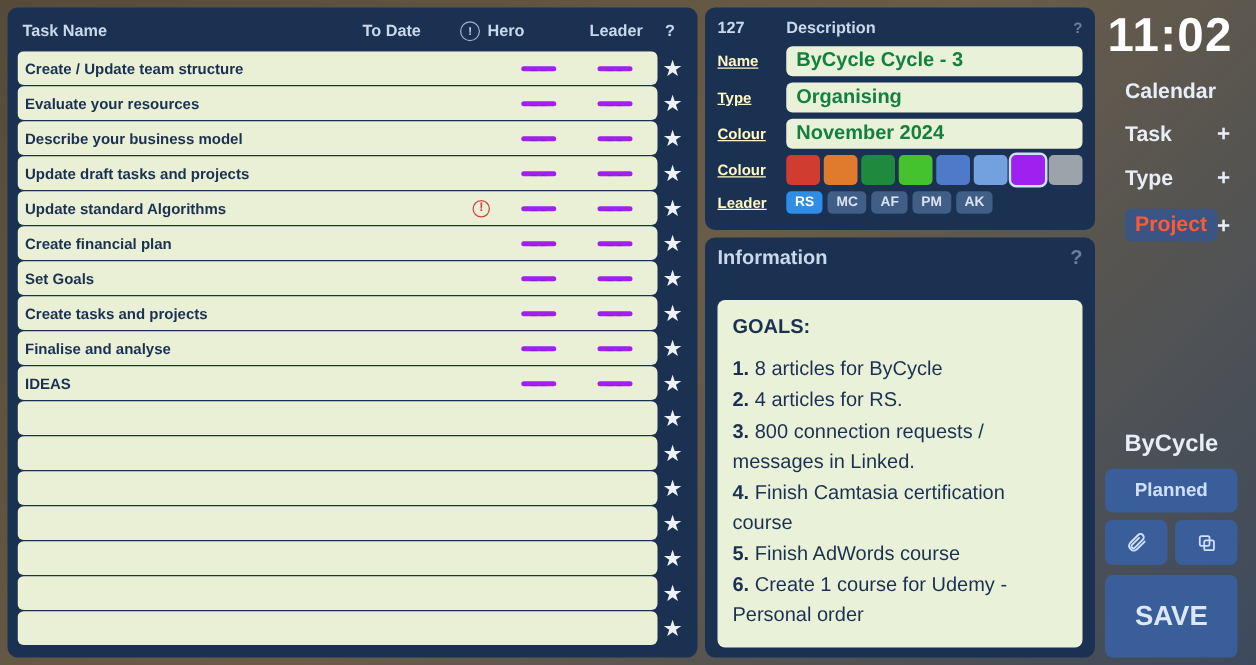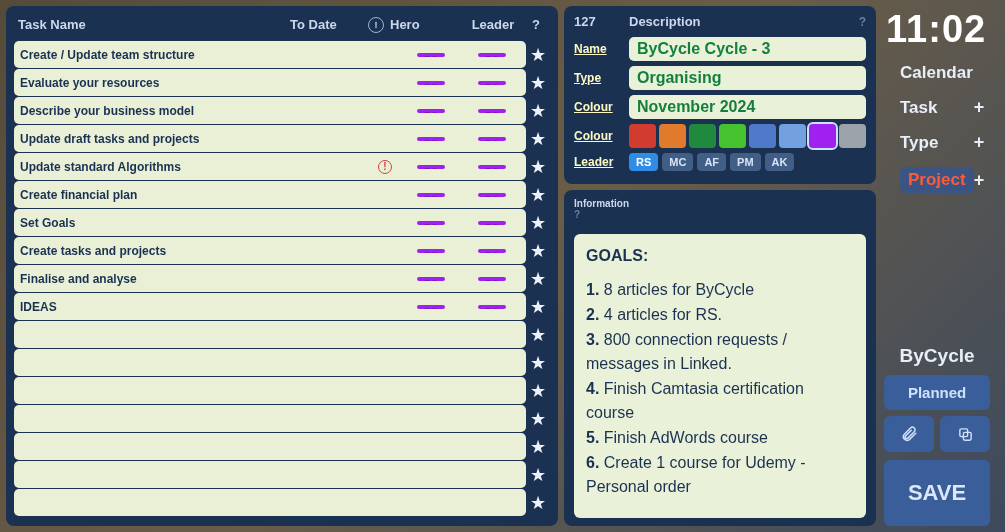--- a/index.html
+++ b/index.html
@@ -37,21 +37,21 @@
   .frow{display:flex;align-items:center;margin-bottom:5px;}
   .frow .flabel{width:55px;font-size:12px;color:#fef9c3;font-weight:600;text-decoration:underline;}
   .frow .finput{flex:1;background:#eaf1d9;border-radius:5px;height:24px;display:flex;align-items:center;padding:0 8px;color:#15803d;font-size:16px;font-weight:600;}
   .colours{display:flex;gap:3px;flex:1;}
   .sw{flex:1;height:24px;border-radius:4px;}
   .sw.sel{outline:2px solid #cfe0ff;outline-offset:0;}
   .leaders{display:flex;gap:4px;flex:1;}
   .lb{background:#415e87;color:#d8e4f5;font-size:11px;font-weight:700;padding:3px 7px;border-radius:4px;}
   .lb.sel{background:#2f8de6;color:#fff;}
   .info{flex:1;padding:8px 10px;box-sizing:border-box;display:flex;flex-direction:column;}
-  .info-hdr{display:flex;font-weight:700;font-size:10px;color:#cbd8ec;margin-bottom:14px;flex-direction:column;}
+  .info-hdr{display:flex;font-weight:700;font-size:16px;color:#cbd8ec;margin-bottom:24px;}
   .info-hdr .lbl{flex:1;}
   .info-body{flex:1;background:#eaf1d9;border-radius:6px;padding:10px 12px;color:#1b3152;font-size:16px;line-height:1.5;}
   .info-body .goals{font-weight:800;margin-bottom:10px;}
   .info-body .item{margin-bottom:1px;}
   .info-body .n{font-weight:800;}
   
   .right{flex:1;display:flex;flex-direction:column;color:#e8eef8;align-items:stretch;padding:0 2px;box-sizing:border-box;}
   .clock{font-size:38px;font-weight:800;text-align:right;color:#fff;letter-spacing:1px;padding-right:4px;line-height:1;margin:4px 0 8px 0;}
   .navbtn{display:flex;justify-content:space-between;align-items:center;font-size:17px;font-weight:800;color:#e8eef8;padding:7px 6px;border-radius:6px;cursor:pointer;margin-left:10px;}
   .navbtn .plus{font-size:18px;font-weight:900;}

